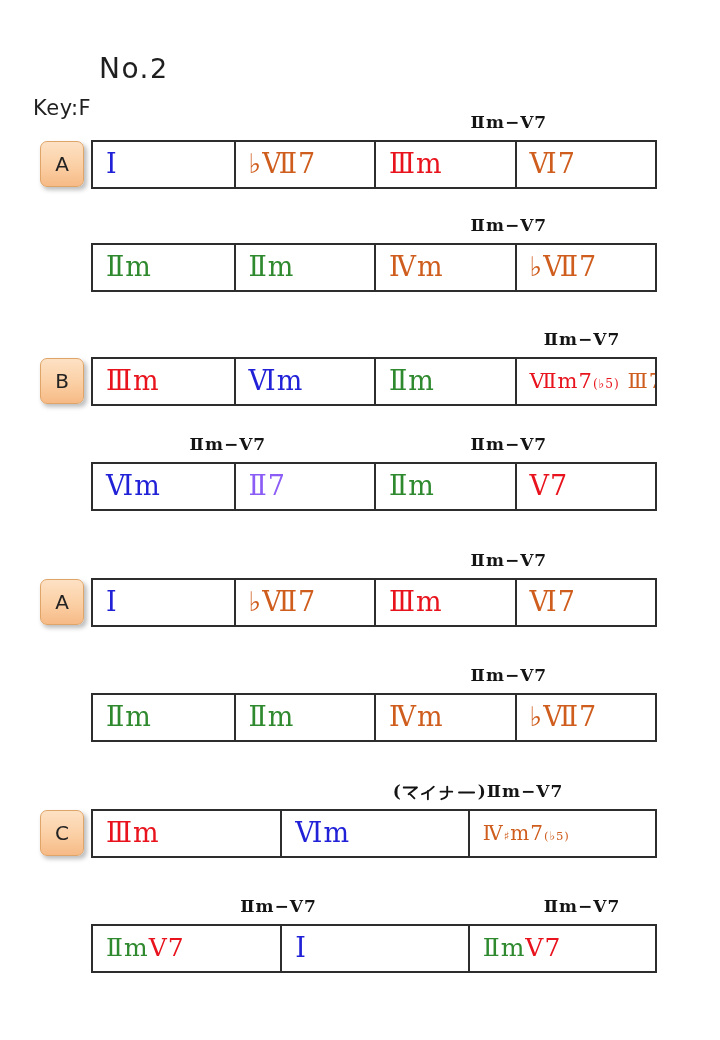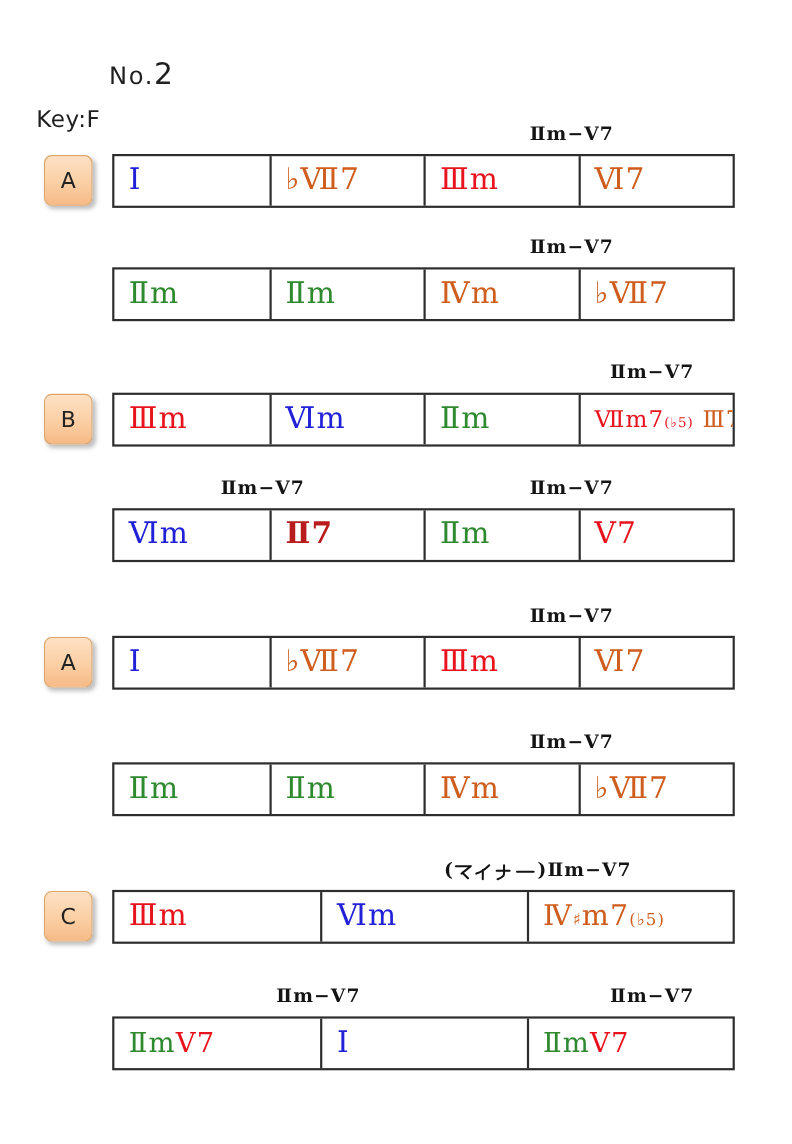--- a/index.html
+++ b/index.html
@@ -1,28 +1,28 @@
 <!DOCTYPE html>
 <html><head>
 <meta charset="utf-8">
 <style>
   html,body{margin:0;padding:0;background:#ffffff;}
   .page{position:relative;width:720px;height:1040px;background:#ffffff;overflow:hidden;
         font-family:"DejaVu Sans",sans-serif;color:#1c1c1c;}
   .title{position:absolute;left:99px;top:52px;letter-spacing:1.5px;color:#1f1f1f;}
-  .title .t-prefix{font-size:22px;}
+  .title .t-prefix{font-size:28px;}
   .title .t-num{font-size:27px;}
   .key-label{position:absolute;left:33px;top:96px;font-size:21px;letter-spacing:.5px;color:#1f1f1f;}
   .badge{position:absolute;left:40px;width:44px;height:46px;box-sizing:border-box;
          border:1.5px solid #dfa468;border-radius:7px;
          background:linear-gradient(180deg,#fde1c4 0%,#fbcfa4 55%,#f6ba86 100%);
          box-shadow:2.5px 3px 4px rgba(110,110,110,.45);
          display:flex;align-items:center;justify-content:center;
          font-size:20px;color:#222222;}
-  .ctable{position:absolute;left:102px;width:566px;height:49px;box-sizing:border-box;
+  .ctable{position:absolute;left:91px;width:566px;height:49px;box-sizing:border-box;
           border:2px solid #2d2d2d;background:#ffffff;display:flex;}
   .cell{flex:1 1 25%;box-sizing:border-box;line-height:44px;padding-left:13px;
         font-family:"DejaVu Serif",serif;font-size:27px;letter-spacing:1px;
         white-space:nowrap;overflow:hidden;}
   .cell + .cell{border-left:2px solid #2d2d2d;}
   .seg-small{font-size:.58em;}
   .rowlabel{position:absolute;top:-30px;height:20px;transform:translateX(-50%);
             font-family:"DejaVu Serif",serif;font-weight:bold;font-size:17px;
             color:#141414;white-space:nowrap;letter-spacing:1px;
             display:flex;align-items:center;}
@@ -65,21 +65,21 @@
         <div class="cell" style="font-size: 21px;"><span style="color: rgb(232, 19, 29);">Ⅶm7</span><span class="seg-small" style="color: rgb(232, 19, 29);">(♭5)</span><span style="color: rgb(207, 93, 29);">&nbsp;Ⅲ7</span></div>
       </div>
       <div class="ctable" style="top: 462px;">
         <div class="rowlabel" style="left: 24%;">
           <span>Ⅱm−Ⅴ7</span>
         </div>
         <div class="rowlabel" style="left: 74%;">
           <span>Ⅱm−Ⅴ7</span>
         </div>
         <div class="cell"><span style="color: rgb(33, 33, 216);">Ⅵm</span></div>
-        <div class="cell"><span style="color: #b91c1c; font-weight: bold;">Ⅱ7</span></div>
+        <div class="cell"><span style="color: #8b5cf6;">Ⅱ7</span></div>
         <div class="cell"><span style="color: rgb(47, 138, 47);">Ⅱm</span></div>
         <div class="cell"><span style="color: rgb(232, 19, 29);">Ⅴ7</span></div>
       </div>
       <div class="badge" style="top: 579px;">A</div>
       <div class="ctable" style="top: 578px;">
         <div class="rowlabel" style="left: 74%;">
           <span>Ⅱm−Ⅴ7</span>
         </div>
         <div class="cell"><span style="color: rgb(33, 33, 216);">Ⅰ</span></div>
         <div class="cell"><span style="color: rgb(207, 93, 29);">♭Ⅶ7</span></div>
@@ -103,21 +103,21 @@
     <path d="M1,4 H17 M17,4 L7,12 M8,11 L14,17"></path>
     <path d="M37,3 Q30,10 23,12 M30,8 V18"></path>
     <path d="M45,9 H59 M53,3 V12 Q53,16 46,18"></path>
     <path d="M67,10 H85"></path>
   </svg>
 <span>)</span>
           <span>Ⅱm−Ⅴ7</span>
         </div>
         <div class="cell"><span style="color: rgb(232, 19, 29);">Ⅲm</span></div>
         <div class="cell"><span style="color: rgb(33, 33, 216);">Ⅵm</span></div>
-        <div class="cell" style="font-size: 26px;"><span style="color: rgb(207, 93, 29);">Ⅳ</span><span class="seg-small" style="color: rgb(207, 93, 29);">♯</span><span style="color: rgb(207, 93, 29);">m7</span><span class="seg-small" style="color: rgb(207, 93, 29);">(♭5)</span></div>
+        <div class="cell" style="font-size: 20px;"><span style="color: rgb(207, 93, 29);">Ⅳ</span><span class="seg-small" style="color: rgb(207, 93, 29);">♯</span><span style="color: rgb(207, 93, 29);">m7</span><span class="seg-small" style="color: rgb(207, 93, 29);">(♭5)</span></div>
       </div>
       <div class="ctable" style="top: 924px;">
         <div class="rowlabel" style="left: 33%;">
           <span>Ⅱm−Ⅴ7</span>
         </div>
         <div class="rowlabel" style="left: 87%;">
           <span>Ⅱm−Ⅴ7</span>
         </div>
         <div class="cell" style="font-size: 25px;"><span style="color: rgb(47, 138, 47);">Ⅱm</span><span style="color: rgb(232, 19, 29);">Ⅴ7</span></div>
         <div class="cell"><span style="color: rgb(33, 33, 216);">Ⅰ</span></div>

